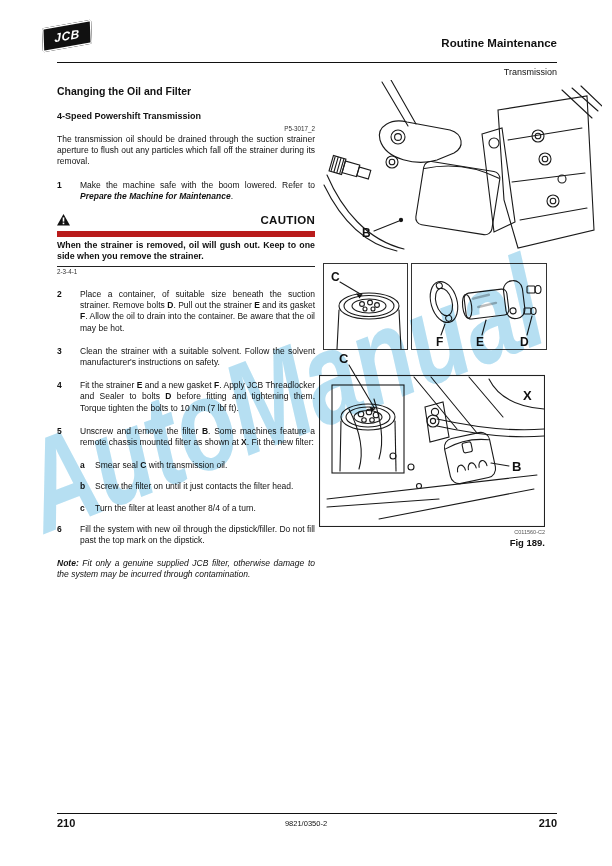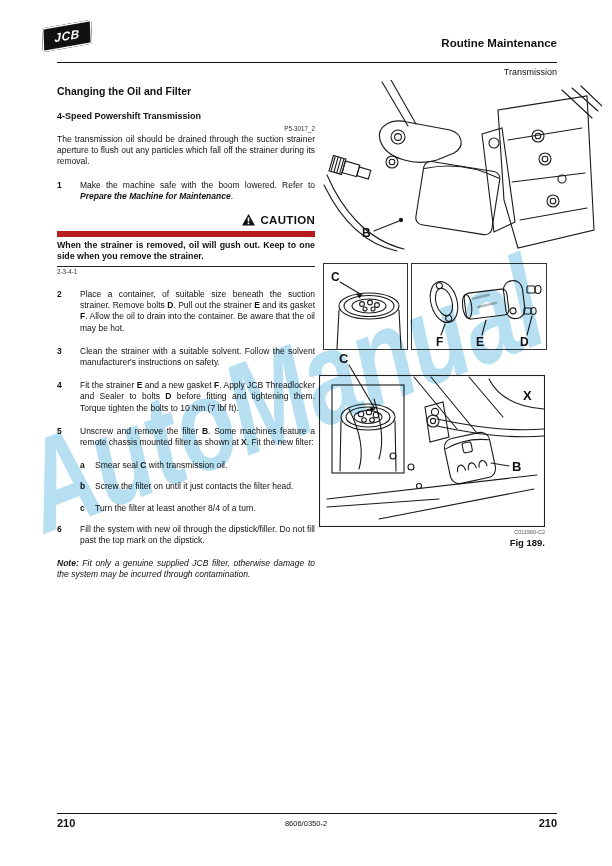--- a/index.html
+++ b/index.html
@@ -29,21 +29,21 @@
   .ref-code{font-size:6.3px; text-align:right; color:#333; margin:0 0 2px 0;}
   .body-txt{font-size:8.5px; line-height:11.2px; text-align:justify;}
   .intro{margin:0 0 12px 0;}
   .step{display:flex; margin:0 0 12px 0;}
   .step .num{flex:none; width:23px; font-weight:bold;}
   .step .txt{flex:1;}
   .substep{display:flex; margin:0 0 10px 0; padding-left:23px;}
   .substep .num{flex:none; width:15px; font-weight:bold;}
   .substep .txt{flex:1;}
   .caution{margin:2px 0 14px 0;}
-  .caution-head{display:flex; align-items:center; justify-content:flex-end; gap:6px;
+  .caution-head{display:flex; align-items:center; justify-content:space-between; gap:6px;
     font-size:11.5px; font-weight:bold; letter-spacing:.3px; margin-bottom:5px;}
   .caution-body{border-top:6px solid #b91c1c; border-bottom:1px solid #222;
     padding:3px 0 4px 0; font-size:8.8px; font-weight:bold; line-height:11px; text-align:justify;}
   .caution-code{font-size:6.3px; color:#333; margin-top:1px;}
   .note{font-style:italic; margin-top:3px;}
 
   
   .fig{position:absolute;}
   .fig-box{border:1px solid #333; background:transparent;}
   svg text{font-family:"Liberation Sans", sans-serif; font-weight:bold;}
@@ -278,17 +278,17 @@
       <text x="20" y="14" font-size="13" fill="#111" stroke="none">C</text>
       <text x="204" y="51" font-size="13" fill="#111" stroke="none">X</text>
       <text x="193" y="122" font-size="13" fill="#111" stroke="none">B</text>
     </svg>
   </div>
   <div class="fig-code">C011560-C2</div>
   <div class="fig-caption">Fig 189.</div>
 
   <div class="ftr-rule"></div>
   <div class="ftr-left">210</div>
-  <div class="ftr-center">8606/0350-2</div>
+  <div class="ftr-center">9821/0350-2</div>
   <div class="ftr-right">210</div>
 
   <div class="watermark">AutoManual</div>
 </div>
 
 </body></html>

